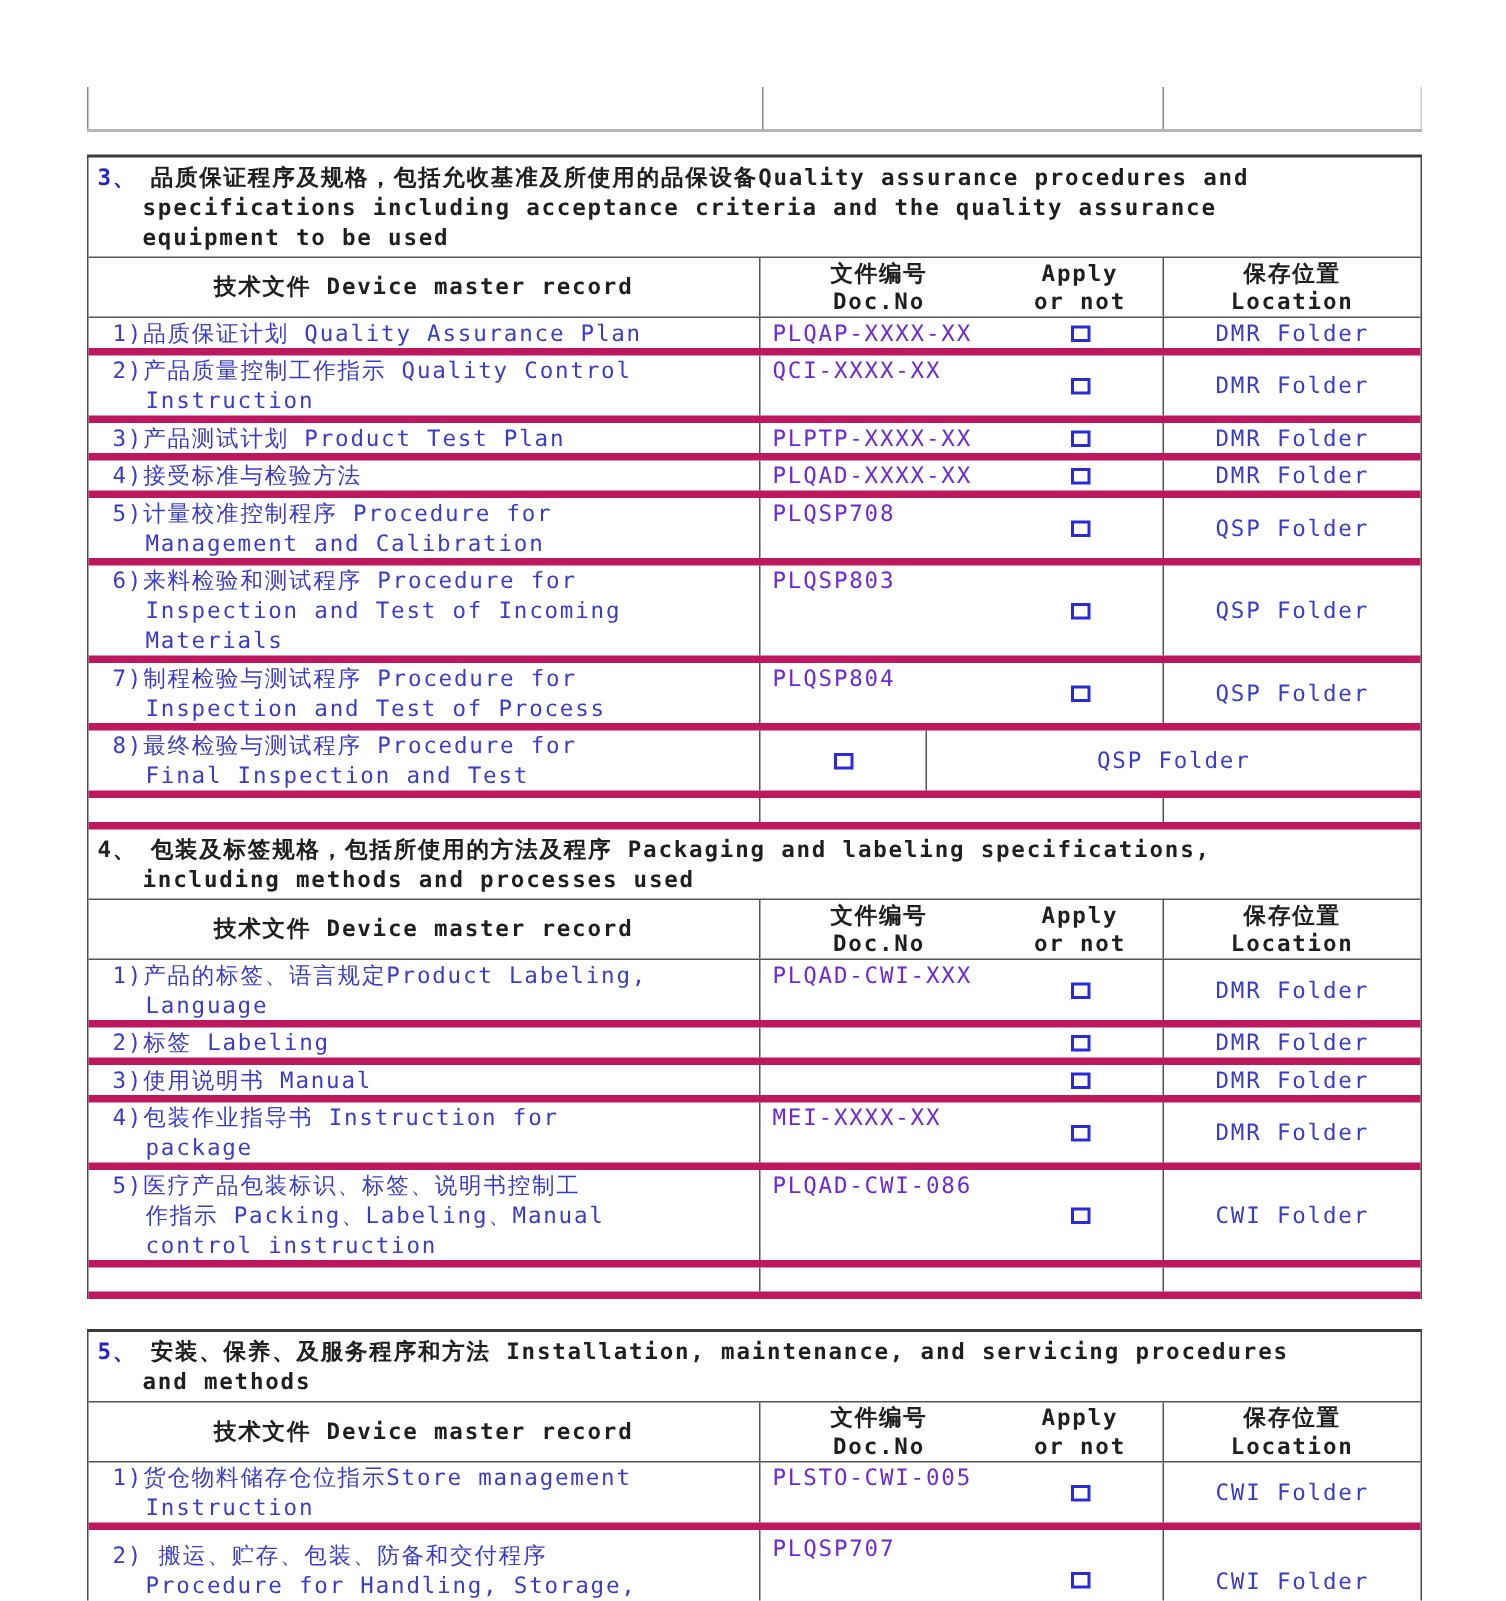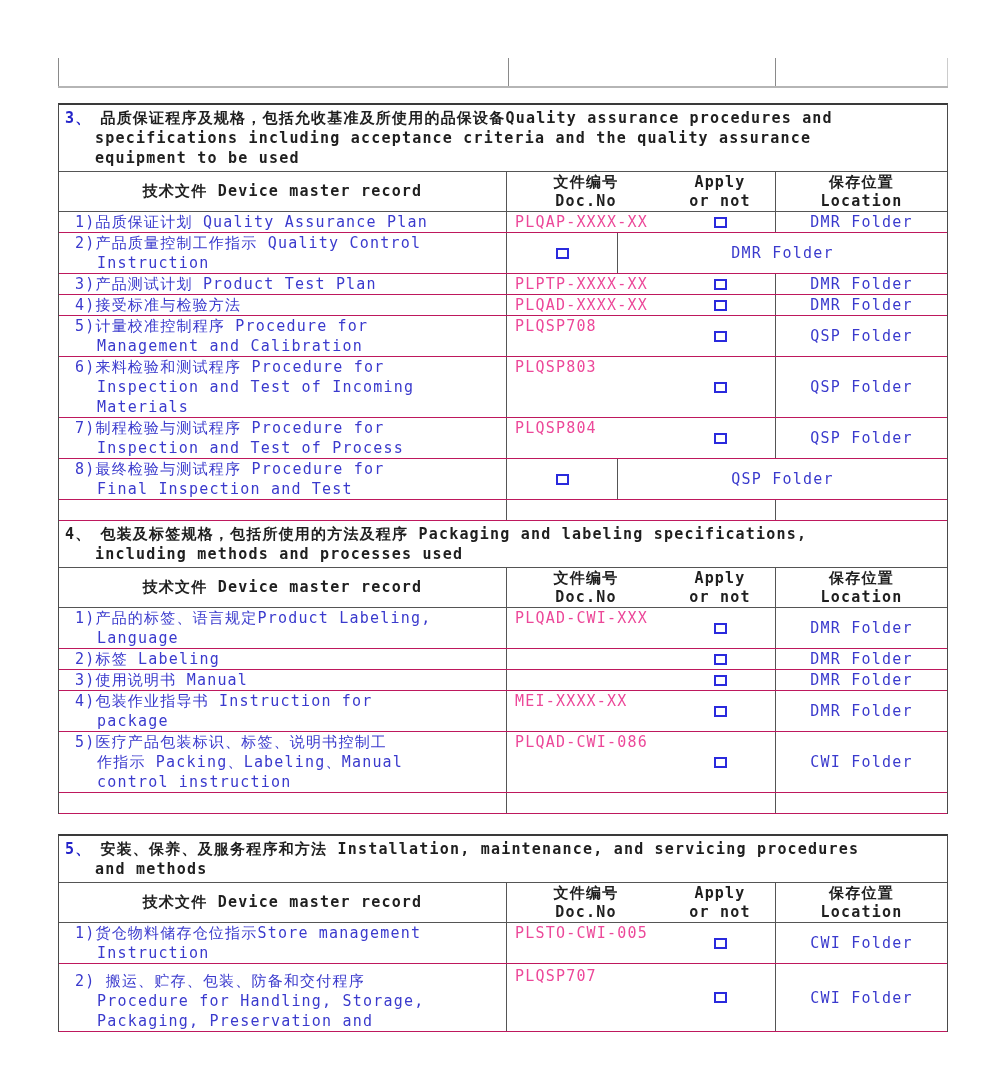--- a/index.html
+++ b/index.html
@@ -63,38 +63,38 @@
     display: flex; flex-direction: column; justify-content: center;
     align-items: center;
   }
   .h1 { flex: 0 0 448px; border-right: 1px solid #555555; }
   .h2 { flex: 0 0 158px; }
   .h3 { flex: 0 0 110px; }
   .h4 { flex: 1; border-left: 1px solid #555555; text-align: center; }
 
   .row {
     display: flex;
-    border-bottom: 1px solid #be185d;
+    border-bottom: 5px solid #be185d;
     min-height: 20px;
   }
   .c-name {
     flex: 0 0 448px;
     border-right: 1px solid #555555;
     padding: 0 6px 0 38px;
     text-indent: -22px;
     white-space: pre-line;
     line-height: 20px;
     color: #3a3acd;
   }
   .c-doc {
     flex: 0 0 158px;
     padding: 0 4px 0 8px;
     white-space: pre-line;
     line-height: 20px;
-    color: #ec4899;
+    color: #6d28d9;
   }
   .c-apply {
     flex: 0 0 110px;
     display: flex; align-items: center; justify-content: center;
   }
   .c-loc {
     flex: 1;
     border-left: 1px solid #555555;
     display: flex; align-items: center; justify-content: center;
     line-height: 20px;
@@ -144,20 +144,21 @@
         <div class="c-doc">PLQAP-XXXX-XX</div>
         <div class="c-apply">
           <span class="checkbox"></span>
         </div>
         <div class="c-loc">DMR Folder</div>
       </div>
 
       <div class="row">
         <div class="c-name">2)产品质量控制工作指示 Quality Control
 Instruction</div>
+        <div class="c-doc">QCI-XXXX-XX</div>
         <div class="c-apply">
           <span class="checkbox"></span>
         </div>
         <div class="c-loc">DMR Folder</div>
       </div>
 
       <div class="row">
         <div class="c-name">3)产品测试计划 Product Test Plan</div>
         <div class="c-doc">PLPTP-XXXX-XX</div>
         <div class="c-apply">

